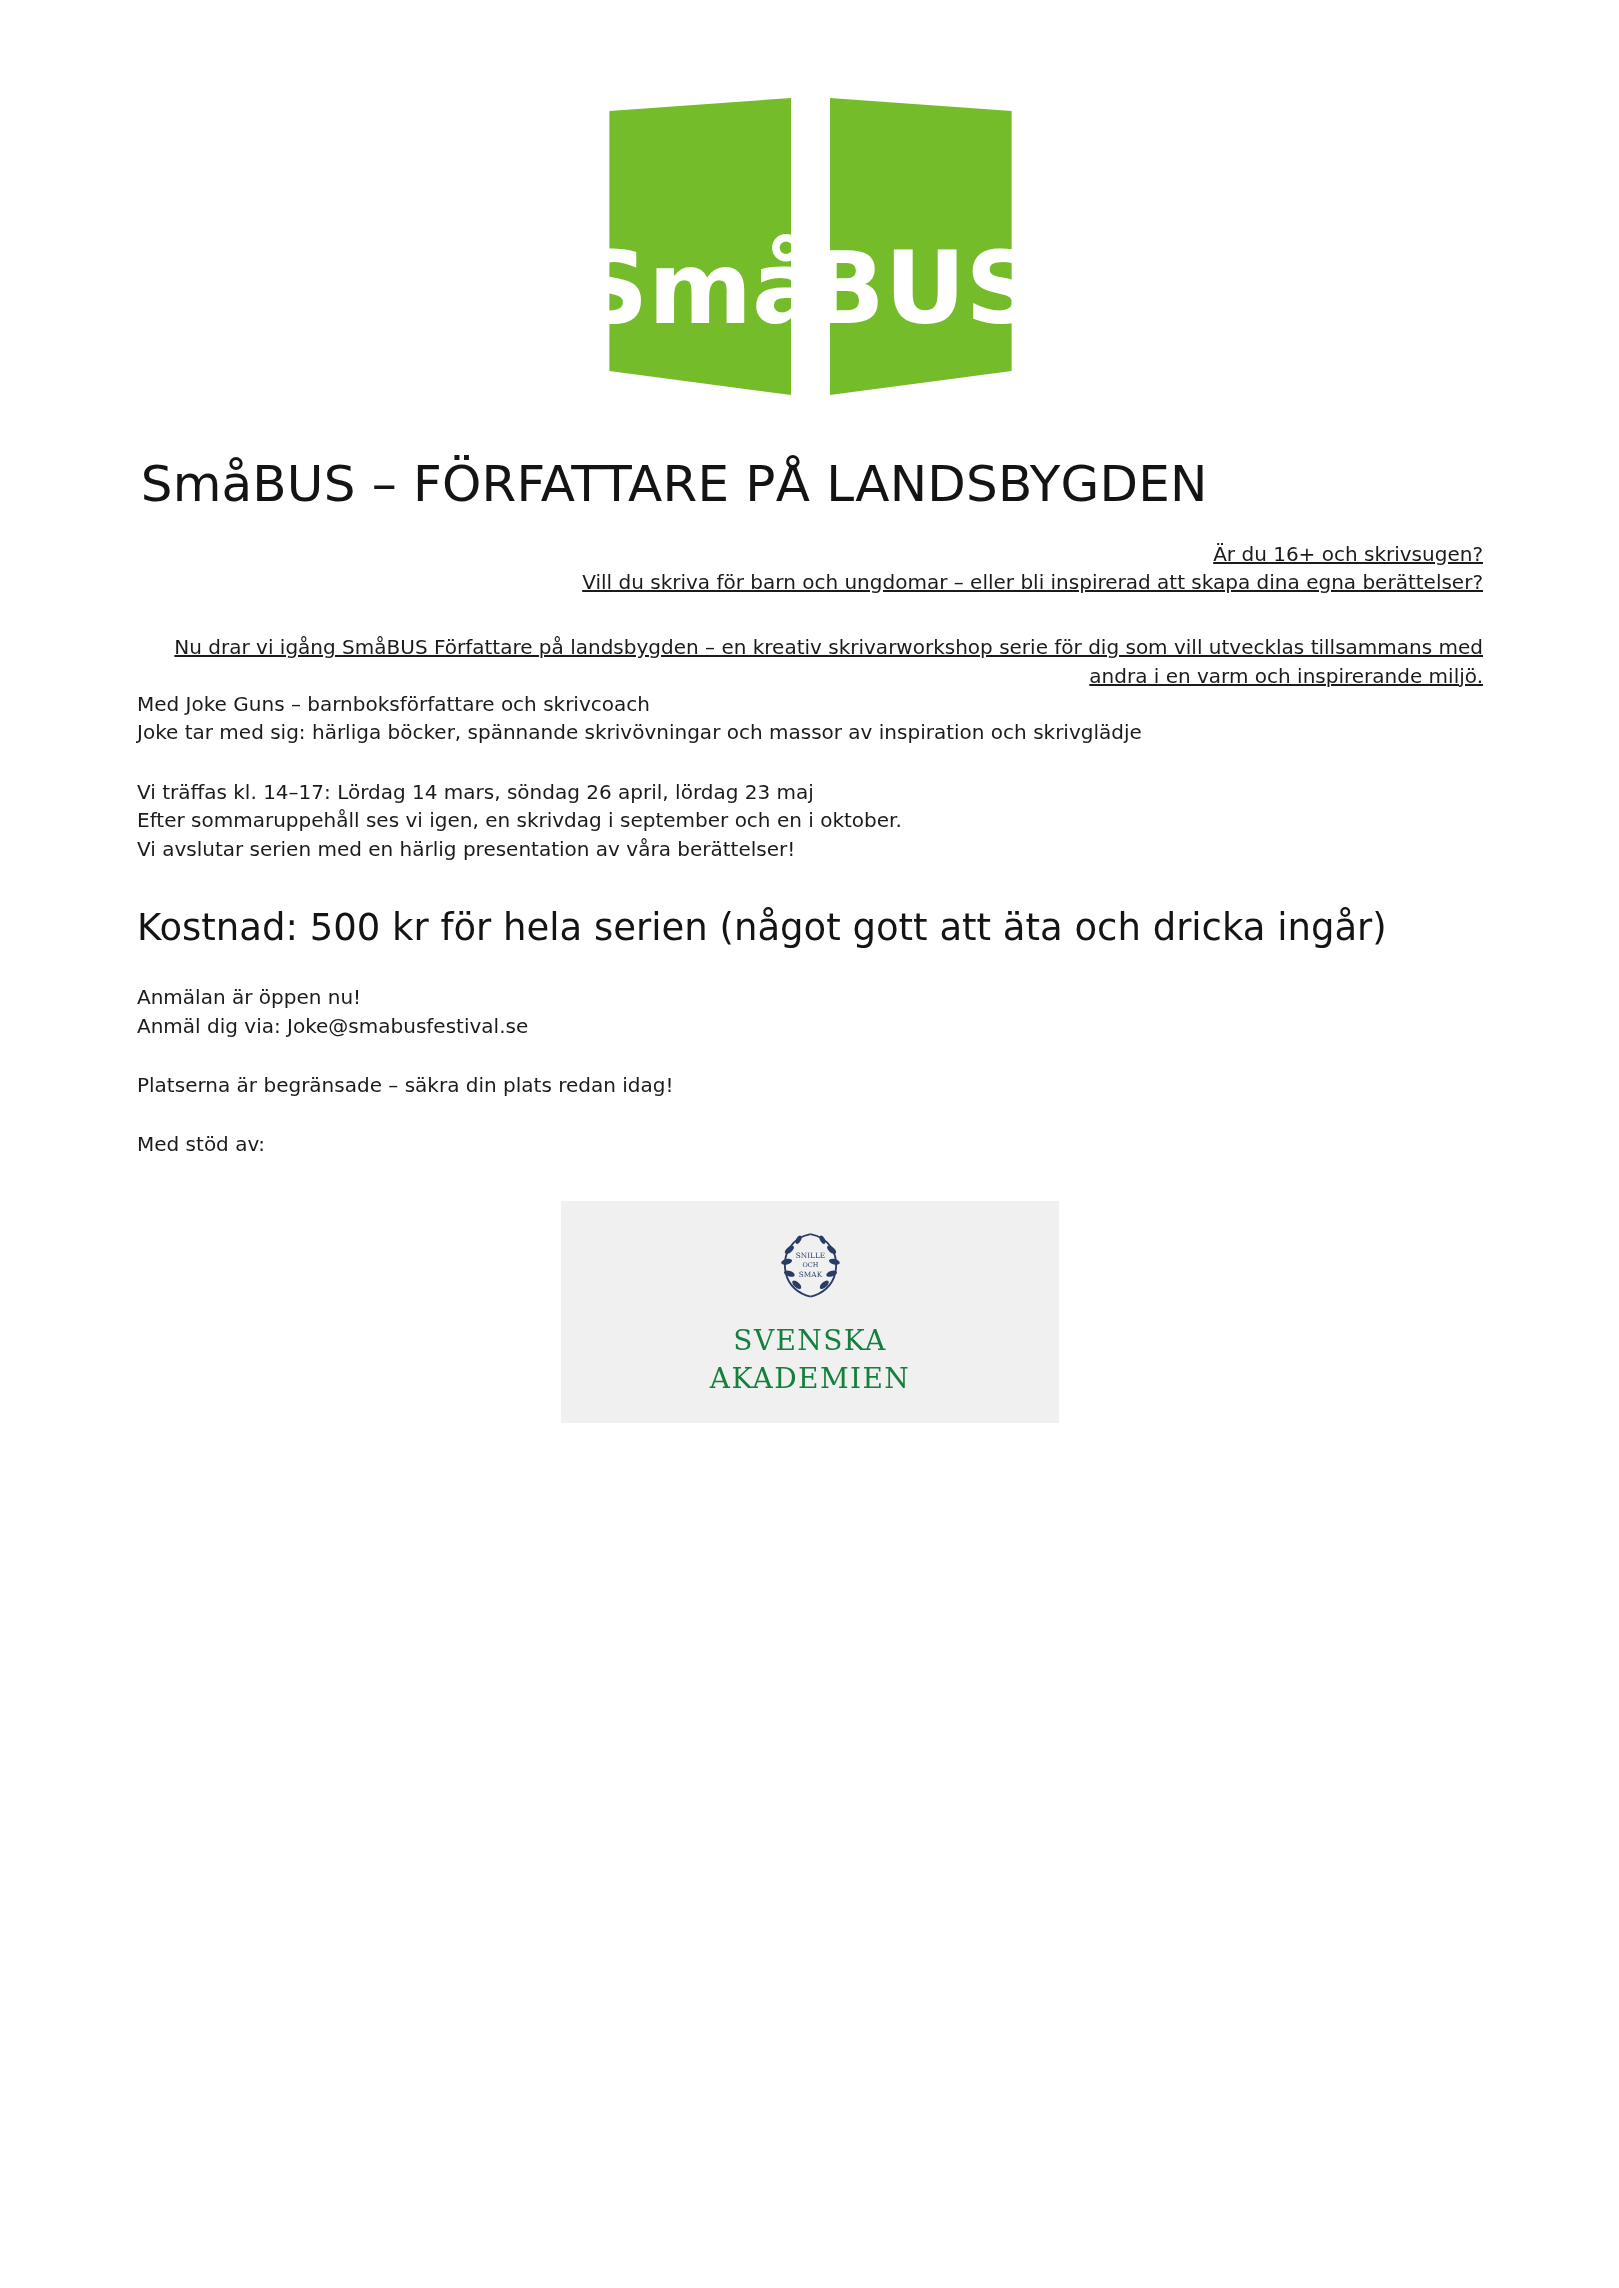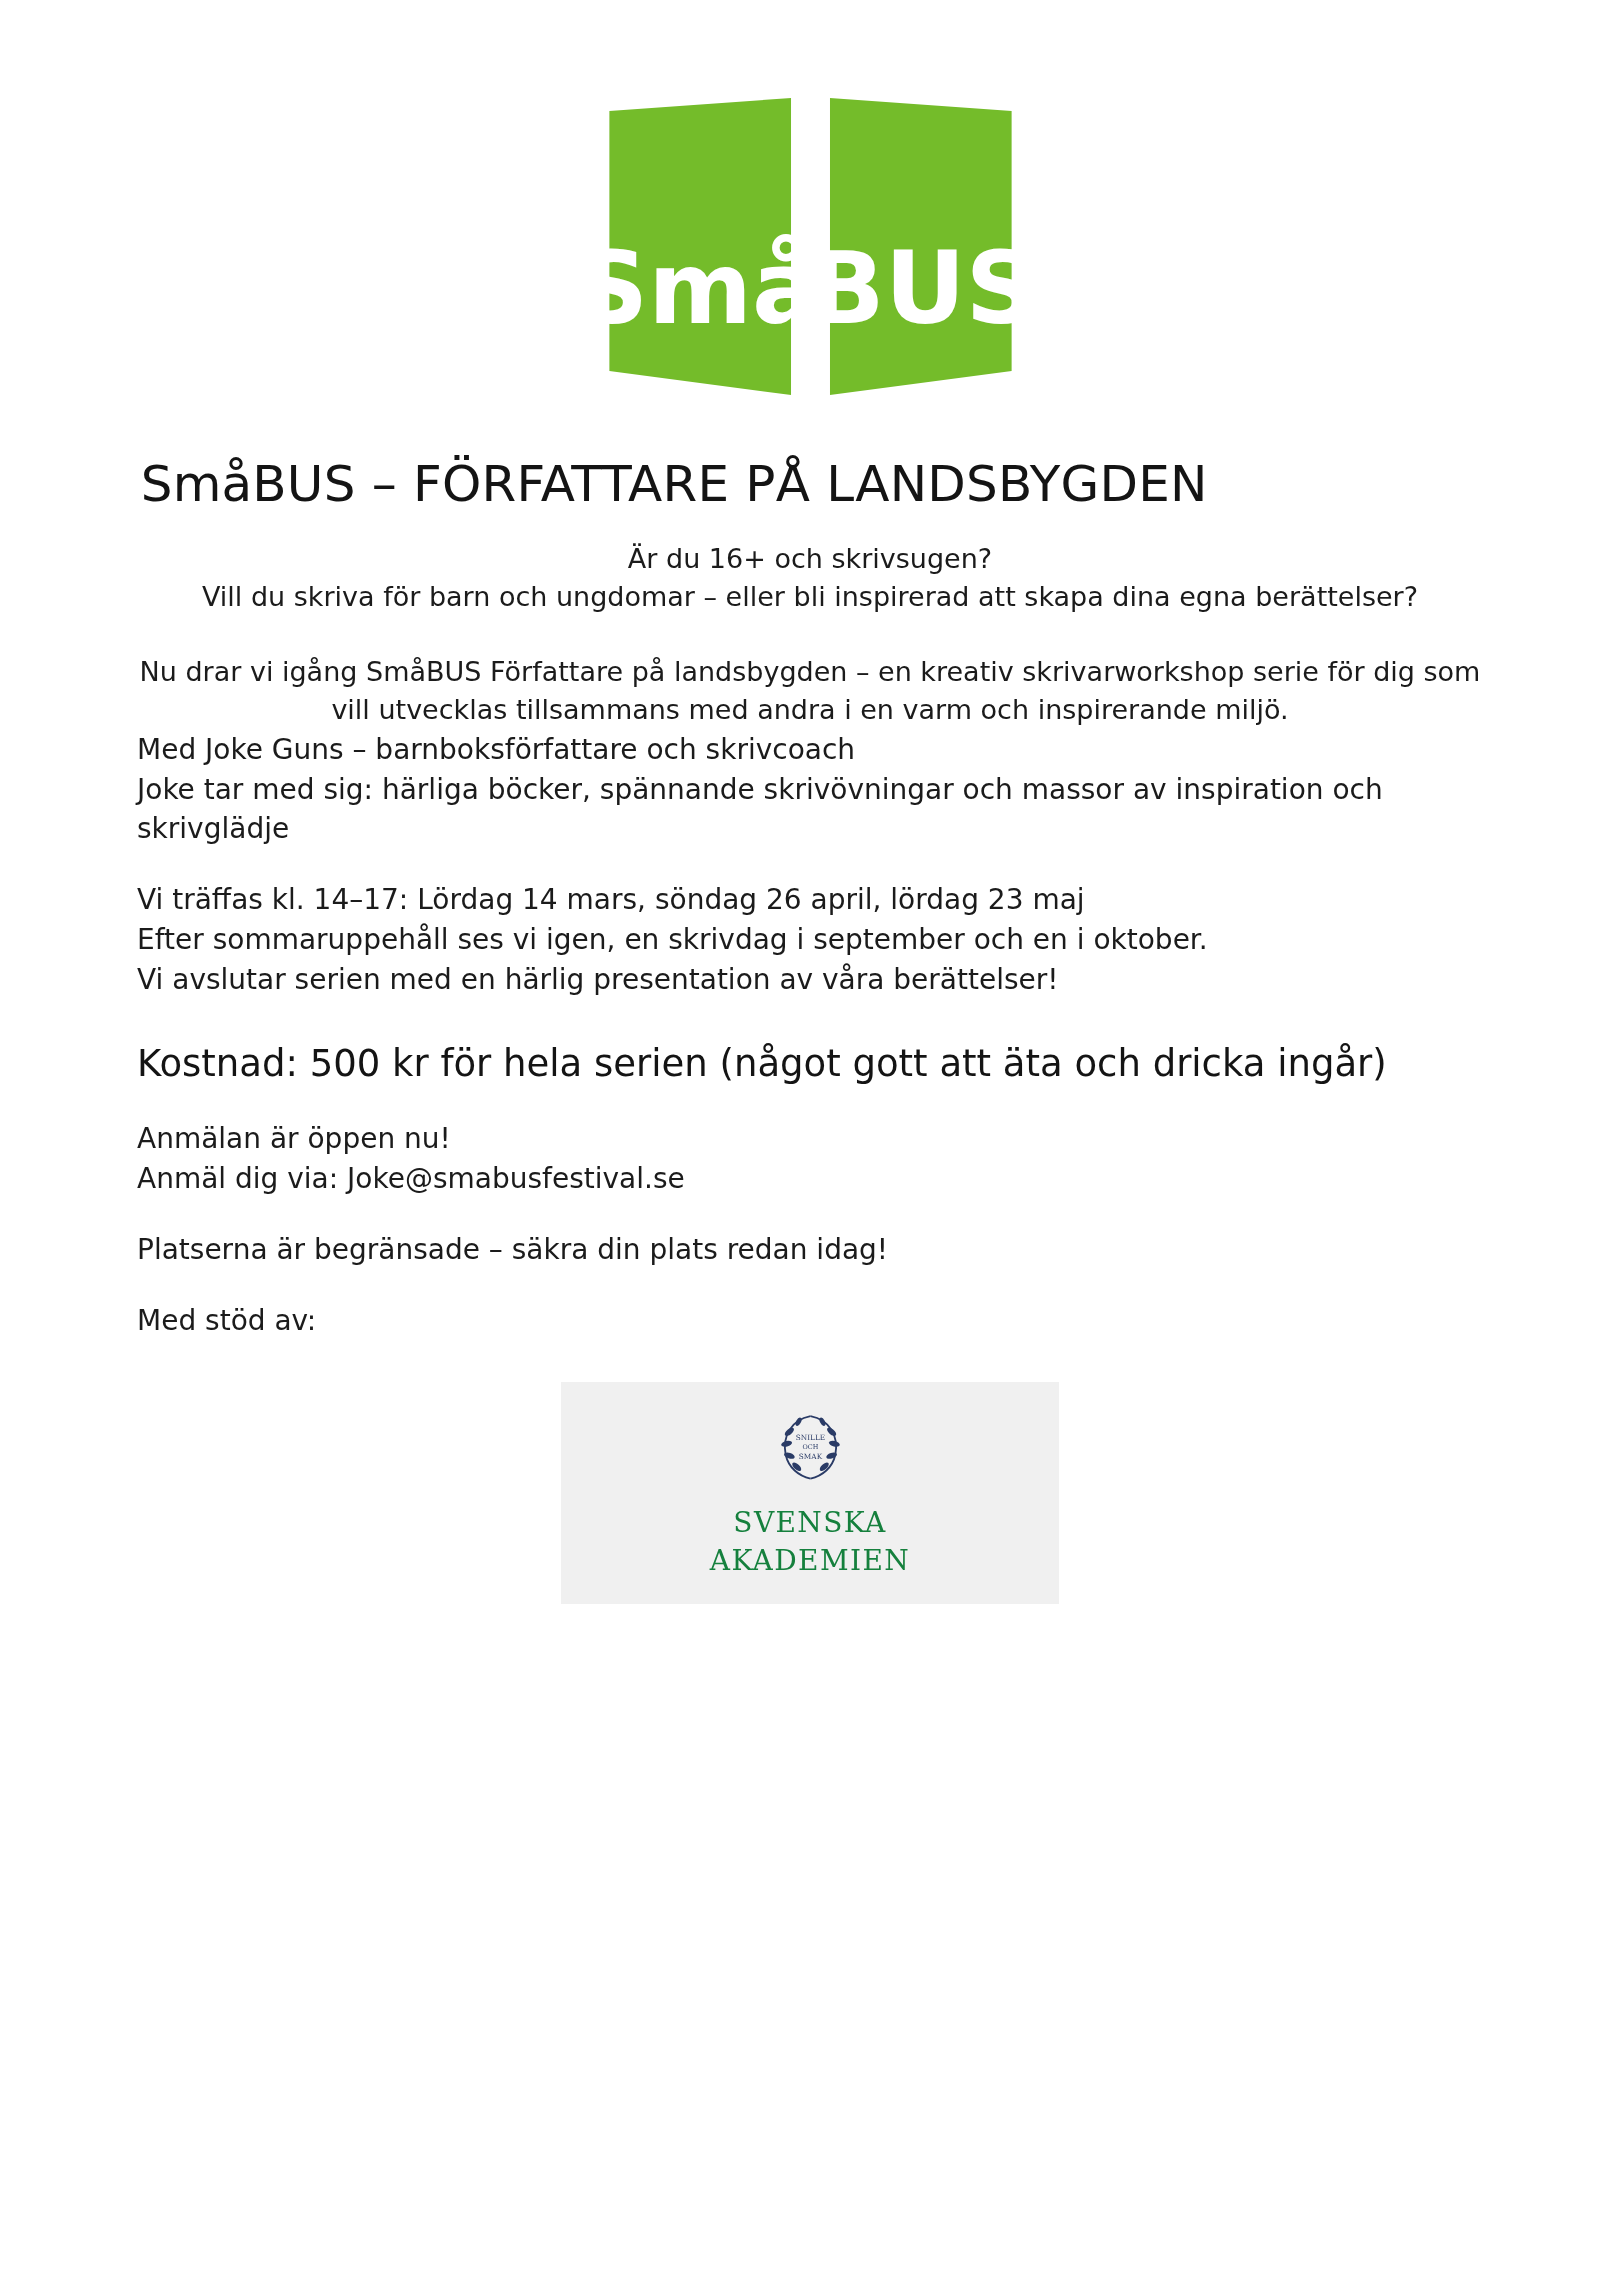--- a/index.html
+++ b/index.html
@@ -43,44 +43,45 @@
     font-weight: 400;
     letter-spacing: 0.2px;
     line-height: 1.15;
     color: #141414;
     text-align: left;
     padding-left: 3.7px;
   }
 
   
   .center-block {
-    text-align: center;
-    font-size: 27px;
+    text-align: right;
+    font-size: 20px;
     line-height: 1.42;
     margin-top: 26px;
     color: #1b1b1b;
+    text-decoration: underline;
   }
   .center-block.second {
     margin-top: 37px;
   }
   .center-block p { margin: 0; }
 
   .h2 {
     font-size: 37px;
     font-weight: 400;
     line-height: 1.3;
     margin: 39px 0 9.2px 0;
     color: #141414;
   }
   .h2.wide {
     margin-top: 41px;
   }
 
   .para {
-    font-size: 28px;
+    font-size: 20px;
     line-height: 1.42;
     margin: 0 0 0 0;
     color: #1b1b1b;
   }
   .para + .para { margin-top: 0; }
   .block {
     margin-top: 31px;
   }
 
   

